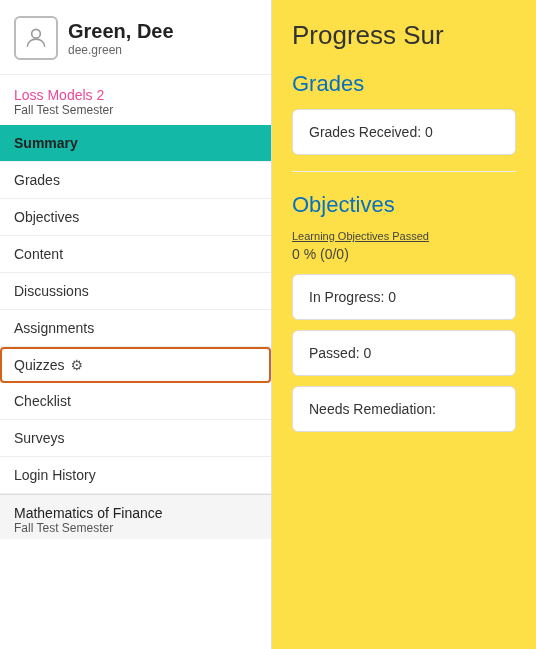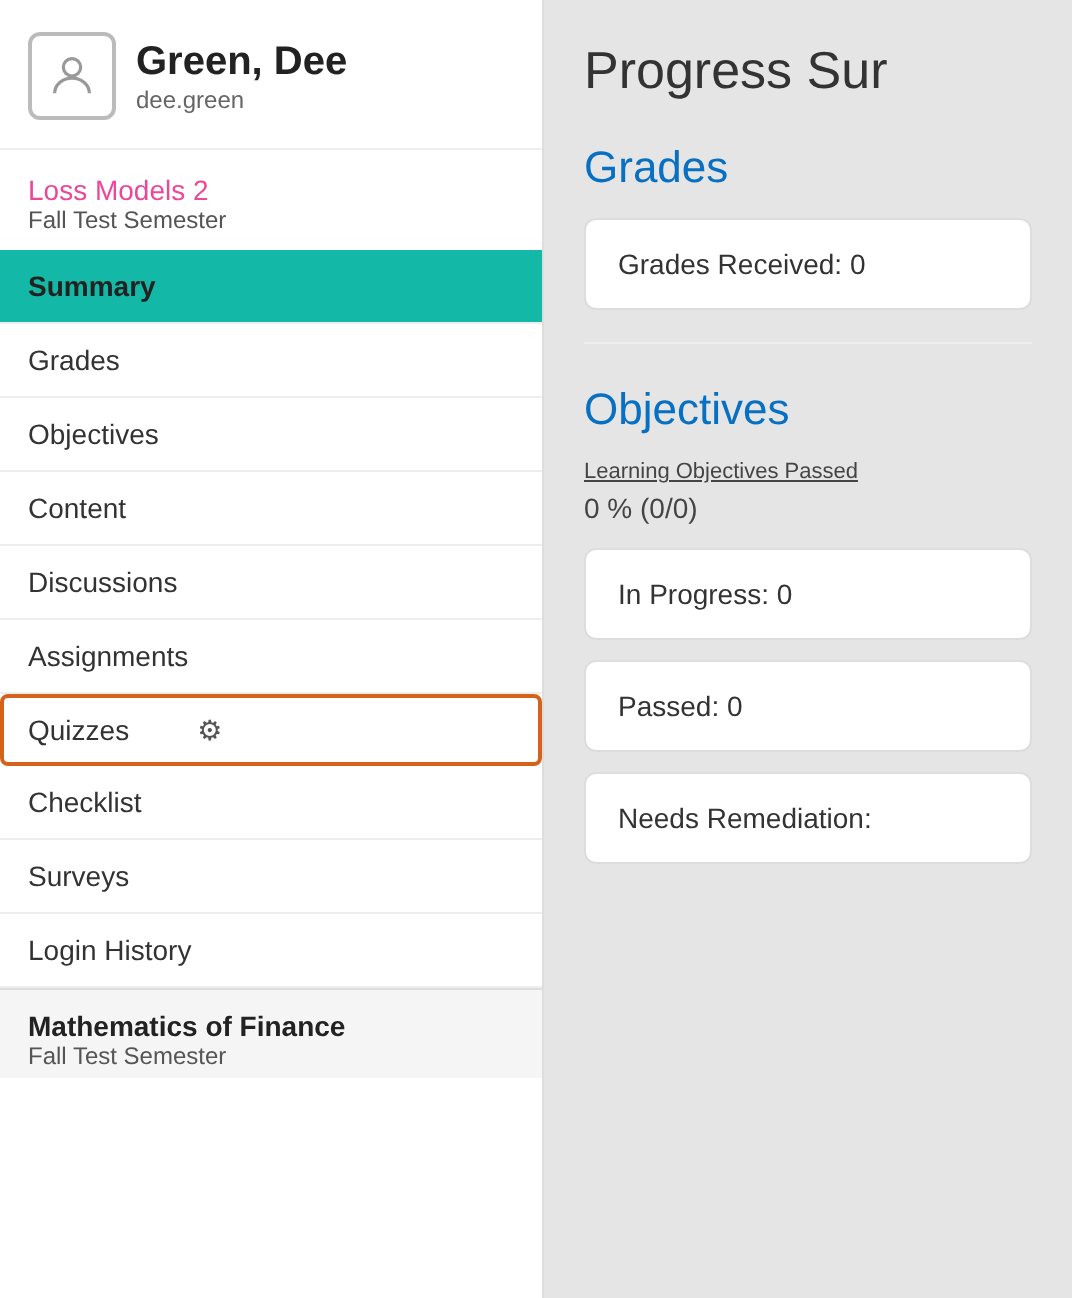--- a/index.html
+++ b/index.html
@@ -96,52 +96,51 @@
       color: #222;
     }
 
     .nav-item.quizzes-item {
       display: flex;
       align-items: center;
       border: 2px solid #d4621a;
       border-radius: 4px;
       padding: 8px 12px;
       margin: 0;
-      gap: 28px;
     }
 
     .quiz-icon {
       margin-left: 6px;
       color: #555;
       font-size: 14px;
     }
 
     .second-course-section {
       padding: 10px 14px 4px 14px;
       background: #f5f5f5;
       border-top: 1px solid #ddd;
     }
 
     .second-course-title {
-      font-weight: 700;
+      font-weight: 400;
       font-size: 14px;
       color: #222;
     }
 
     .second-course-semester {
       font-size: 12px;
       color: #555;
     }
 
     
     .main-content {
       flex: 1;
       padding: 20px 20px;
       overflow-y: auto;
-      background: #e5e5e5;
+      background: #fde047;
     }
 
     .page-title {
       font-size: 26px;
       font-weight: 400;
       color: #333;
       margin-bottom: 20px;
     }
 
     .section-title {

